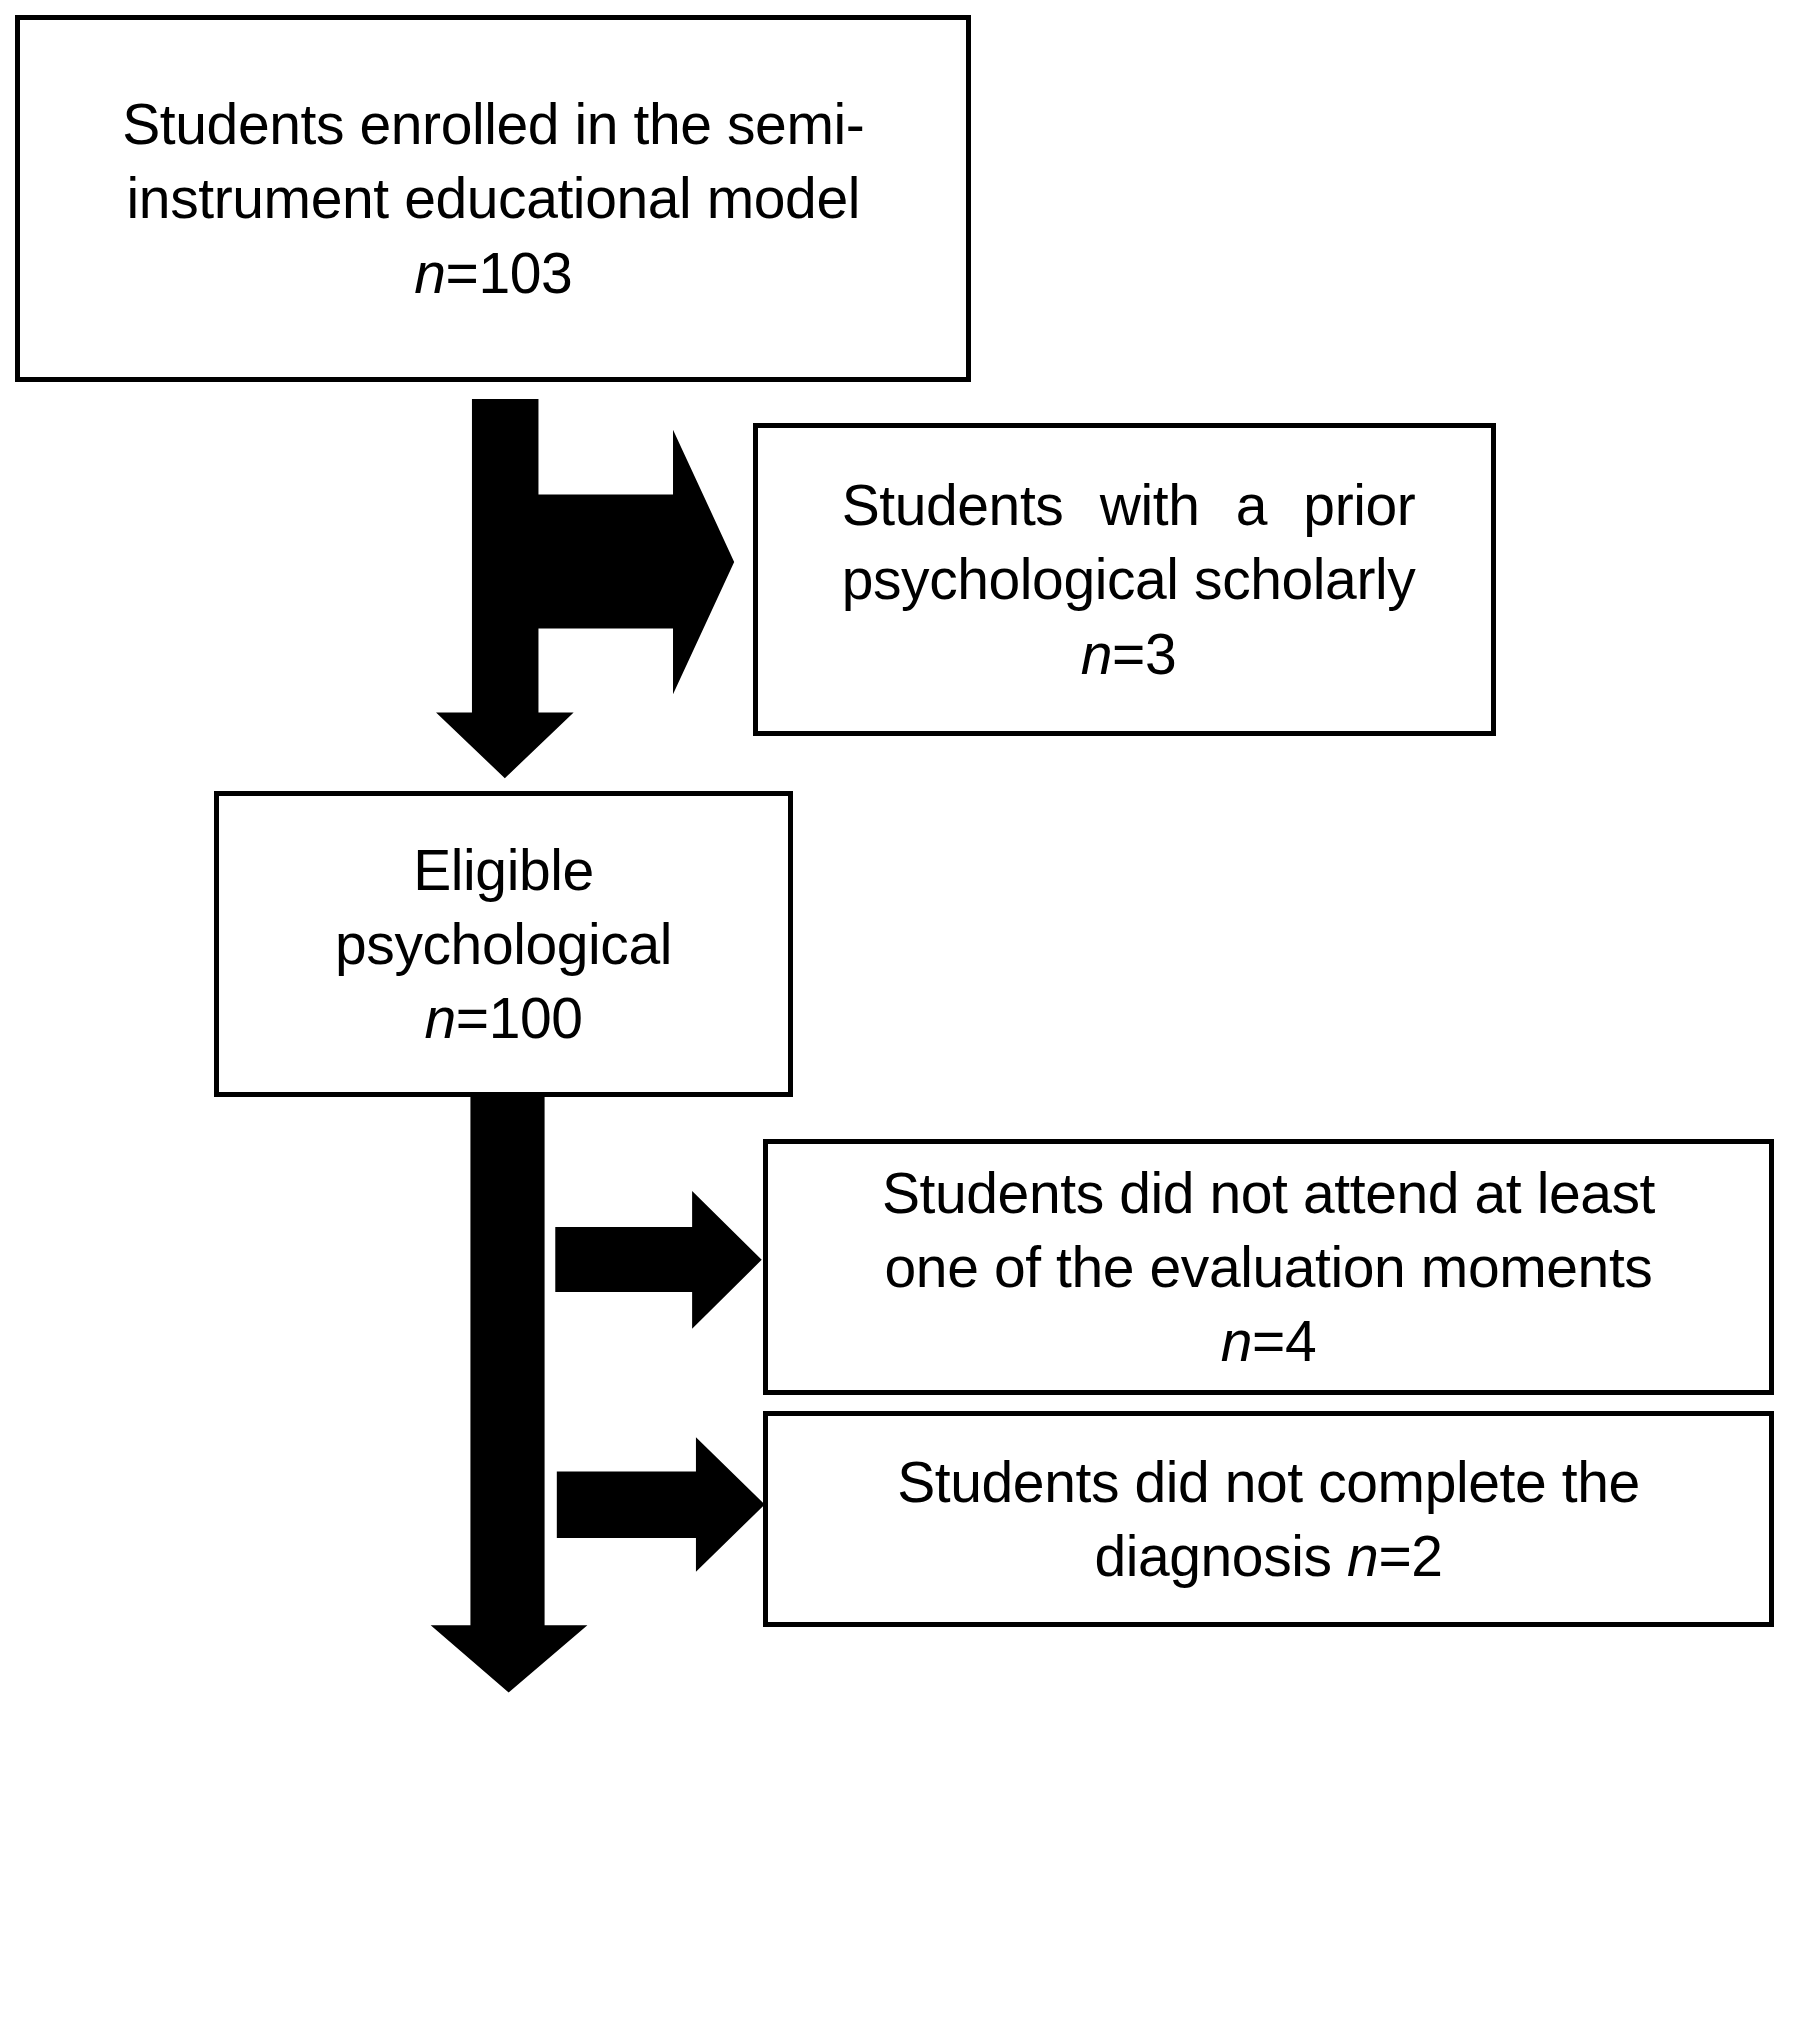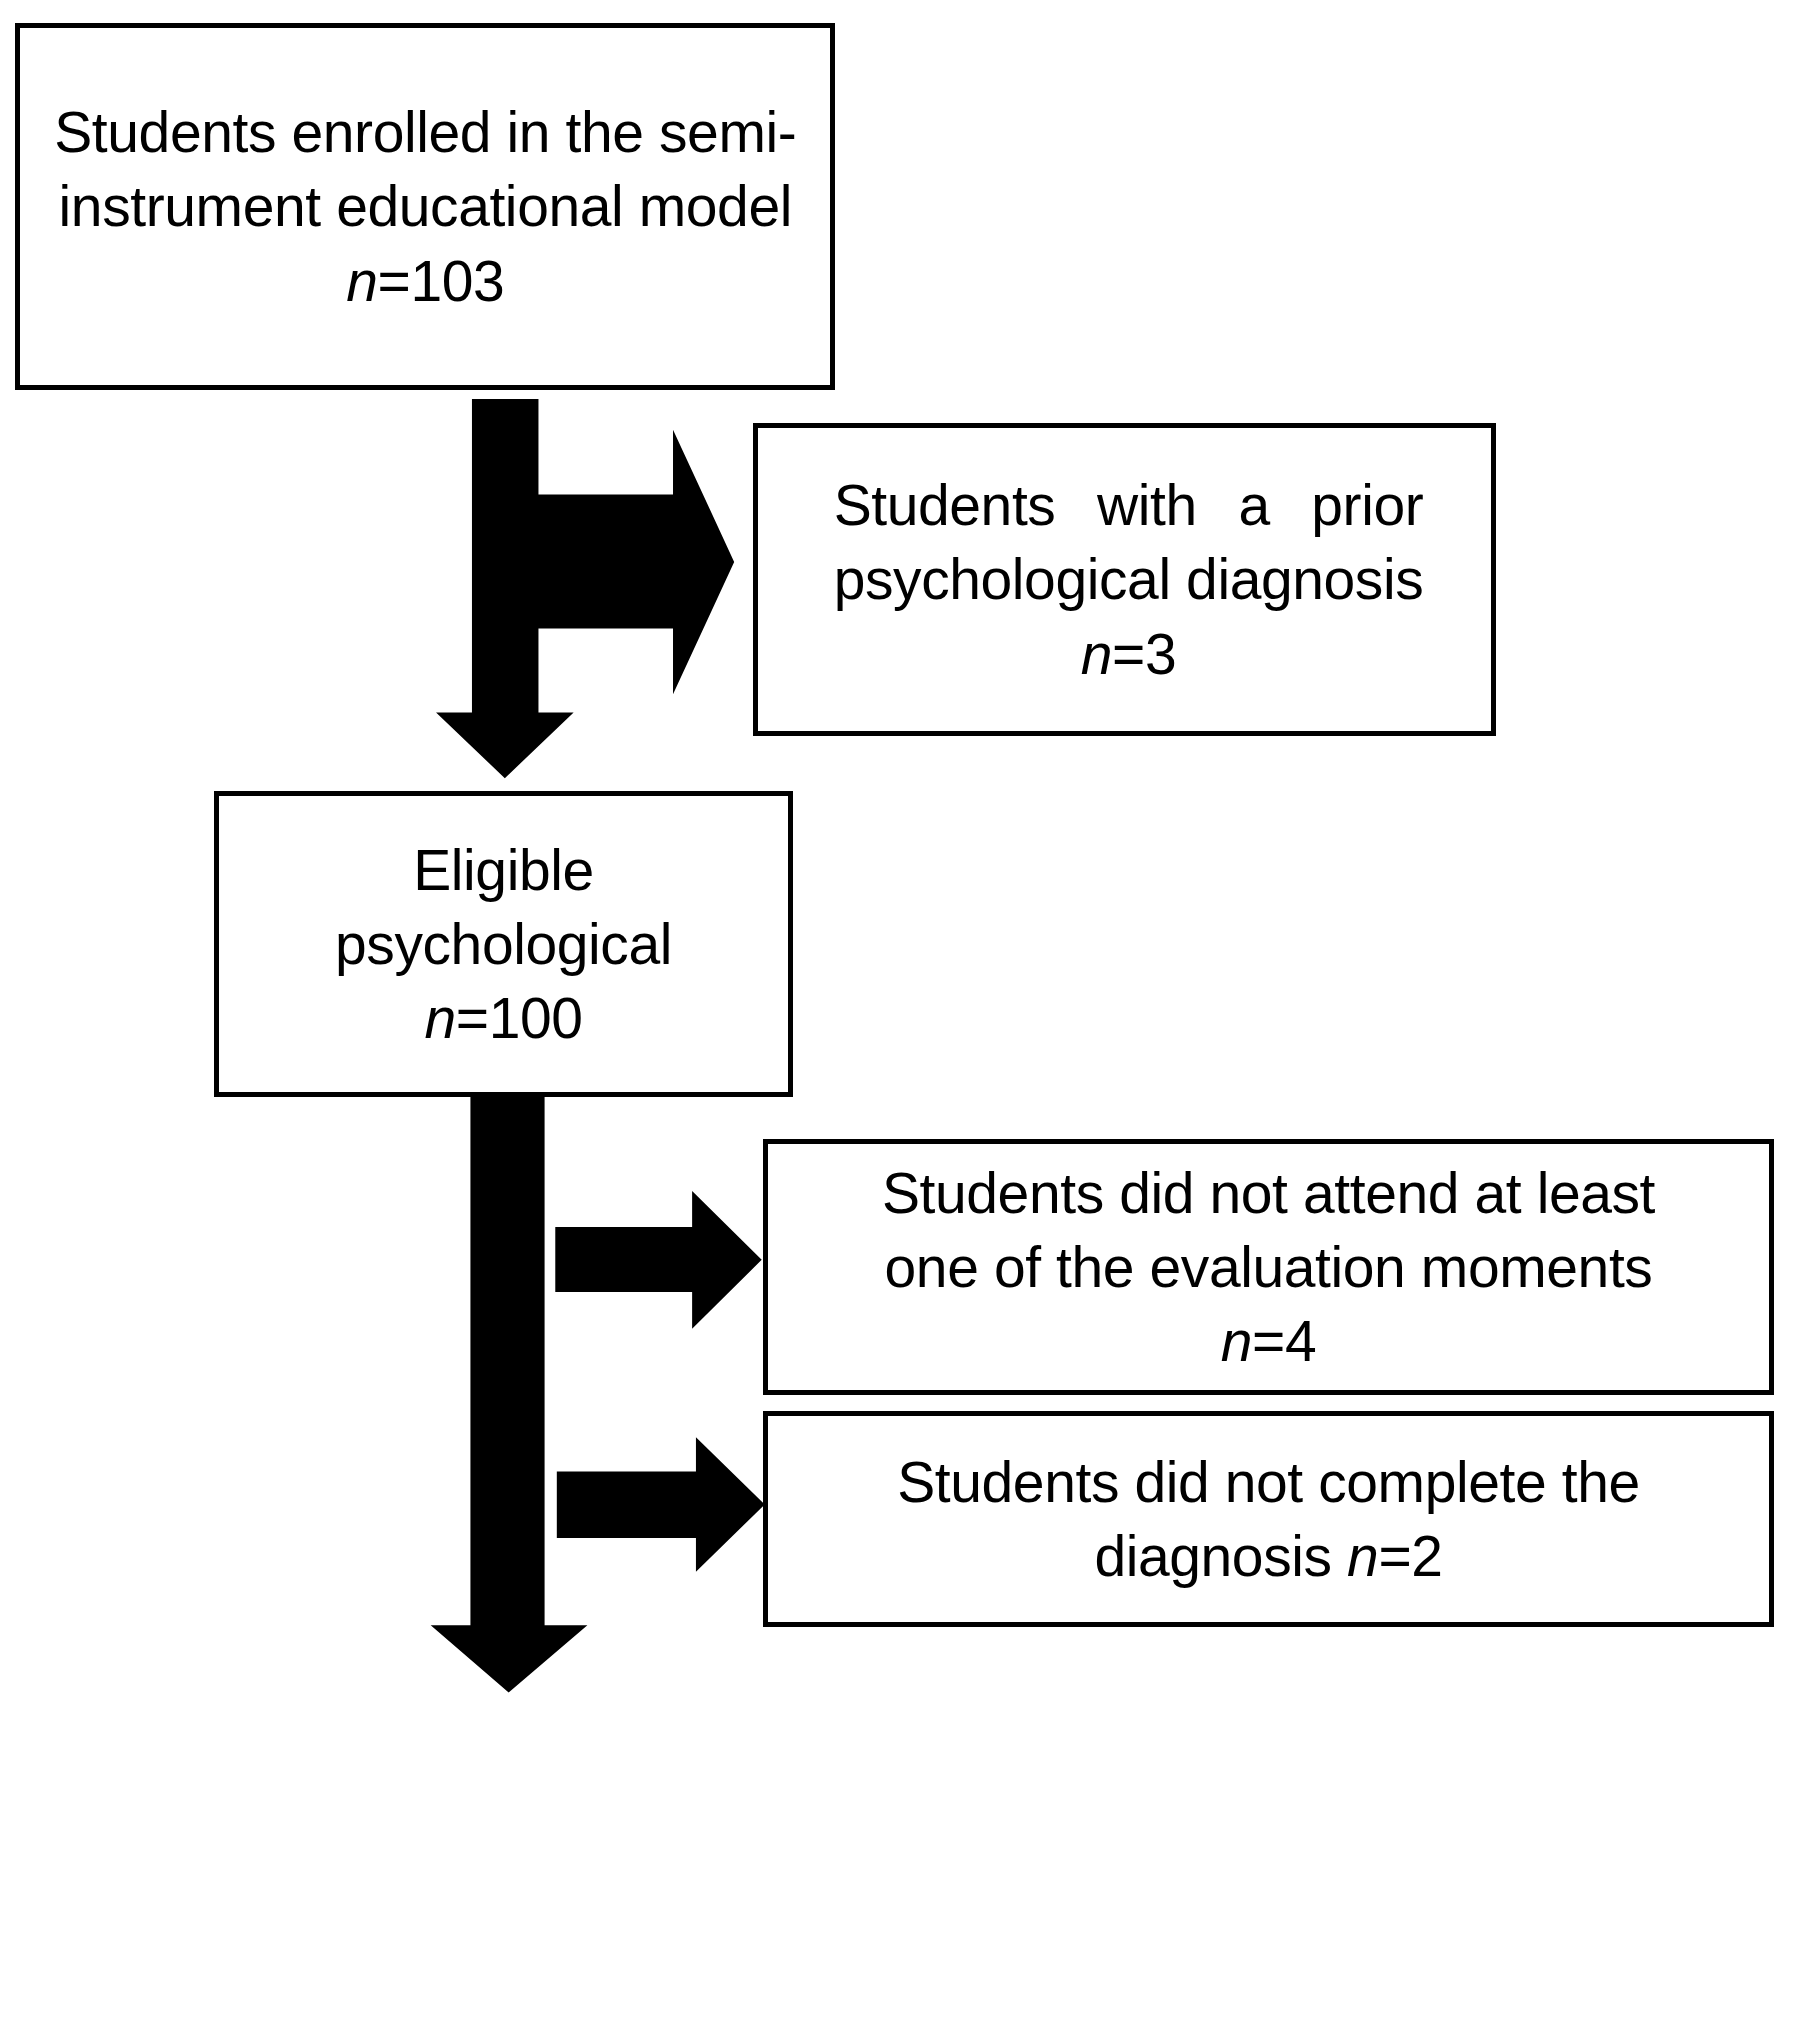--- a/index.html
+++ b/index.html
@@ -41,21 +41,21 @@
   }
   .box-text .nval {
     font-style: italic;
   }
   .serif-box .box-text {
     font-family: "Liberation Serif", serif;
     font-size: 60px;
   }
 
   
-  #box-enrolled   { left: 15.3px;   top: 23px;   width: 820px; height: 367px; }
+  #box-enrolled   { left: 15.3px;   top: 15px;   width: 956px; height: 367px; }
   #box-prior      { left: 753px;  top: 423px;  width: 743px;  height: 313px; padding-left: 8px; }
   #box-eligible   { left: 214px;  top: 791px; width: 579px;  height: 306px; }
   #box-noattend   { left: 763px;  top: 1139px; width: 1011px; height: 256px; }
   #box-nocomplete { left: 763px;  top: 1411px; width: 1011px; height: 216px; }
   #box-final      { left: 119px;  top: 1715px; width: 460px;  height: 312px; }
 
   
   #box-prior .box-text { padding: 0 17px; }
   #box-prior .line-justify {
     display: block;
@@ -123,21 +123,21 @@
              L 910,2012
              L 728,2012
              Z"></path>
   </svg>
 
   <div class="flow-box" id="box-enrolled">
     <div class="box-text"><span>Students enrolled in the semi-</span><br><span>instrument educational model</span><br><span class="nval">n</span><span>=103</span></div>
   </div>
 
   <div class="flow-box" id="box-prior">
-    <div class="box-text"><span class="line-justify">Students with a   prior</span><span>psychological diagnosis</span><br><span class="nval">n</span><span>=3</span></div>
+    <div class="box-text"><span class="line-justify">Students with a   prior</span><span>psychological scholarly</span><br><span class="nval">n</span><span>=3</span></div>
   </div>
 
   <div class="flow-box" id="box-eligible">
     <div class="box-text"><span>Eligible</span><br><span>psychological</span><br><span class="nval">n</span><span>=100</span></div>
   </div>
 
   <div class="flow-box" id="box-noattend">
     <div class="box-text"><span>Students did not attend at least</span><br><span>one of the evaluation moments</span><br><span class="nval">n</span><span>=4</span></div>
   </div>
 

